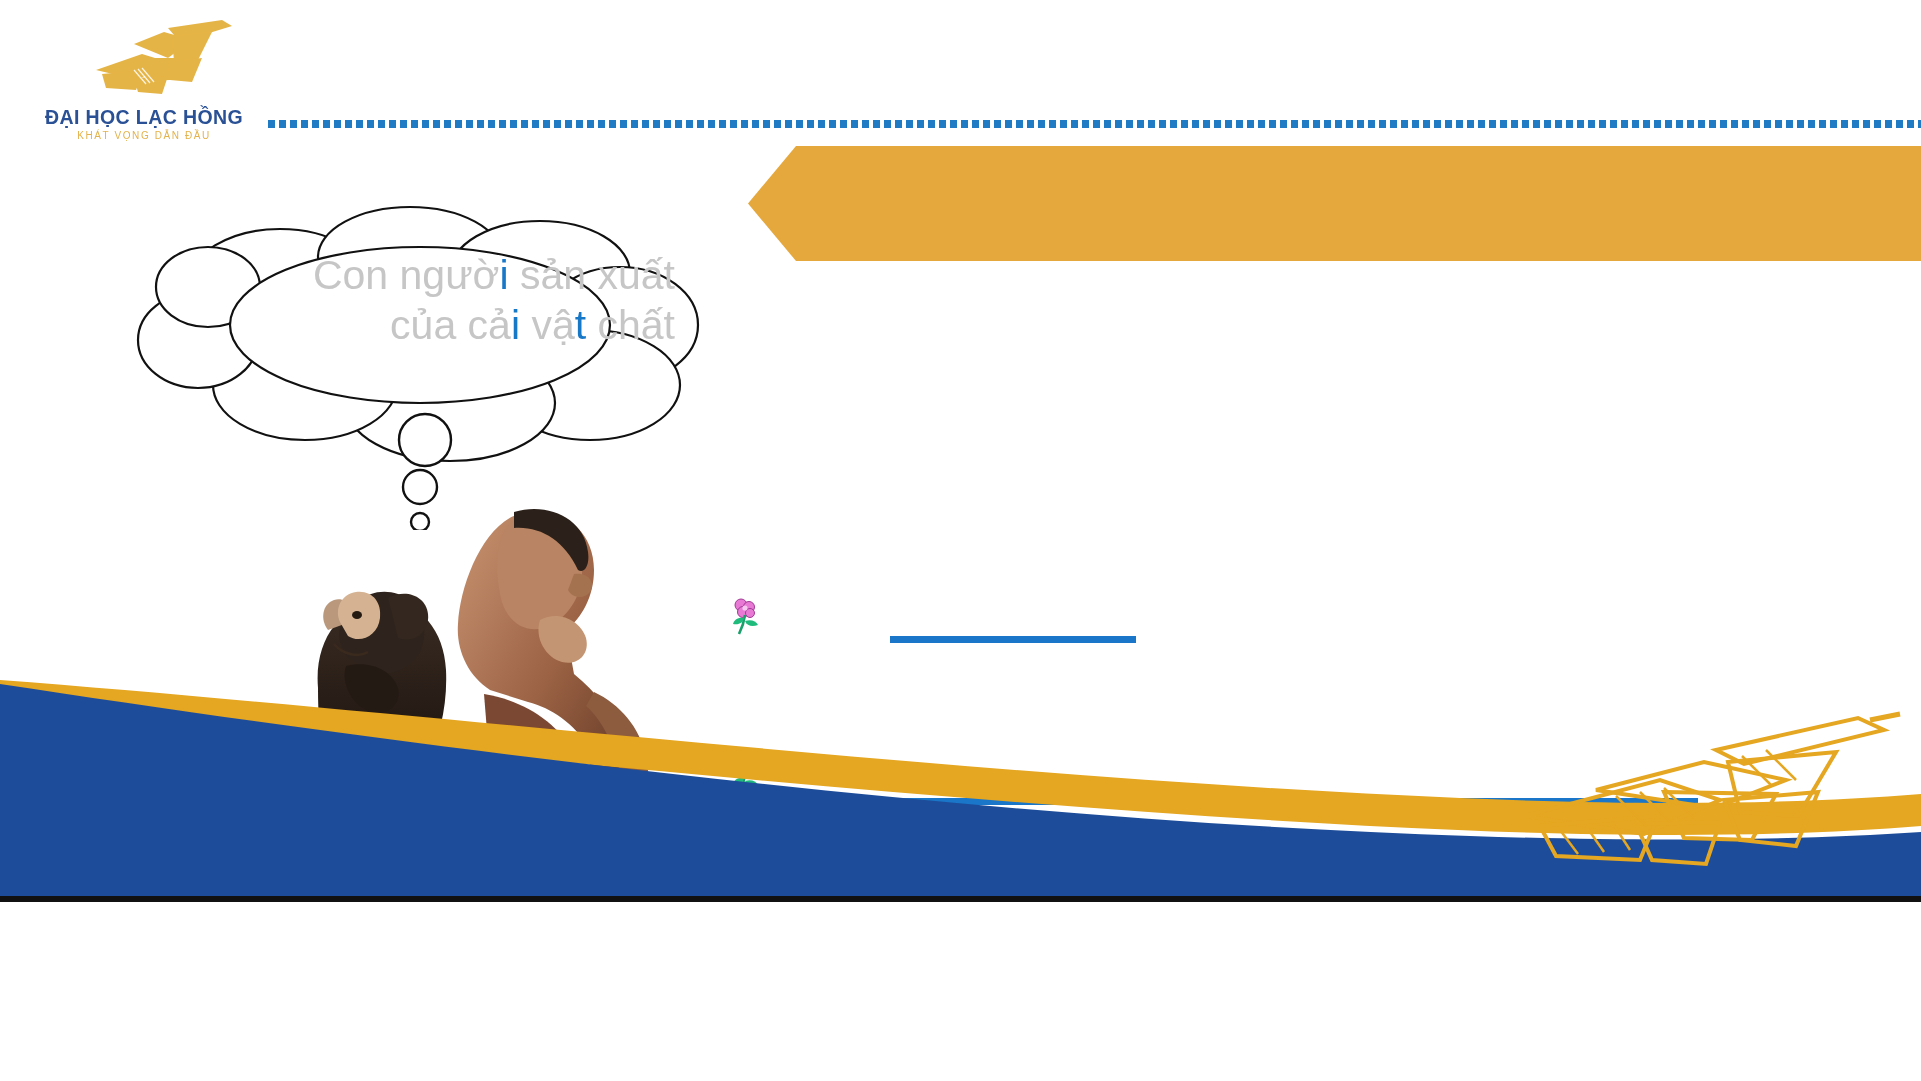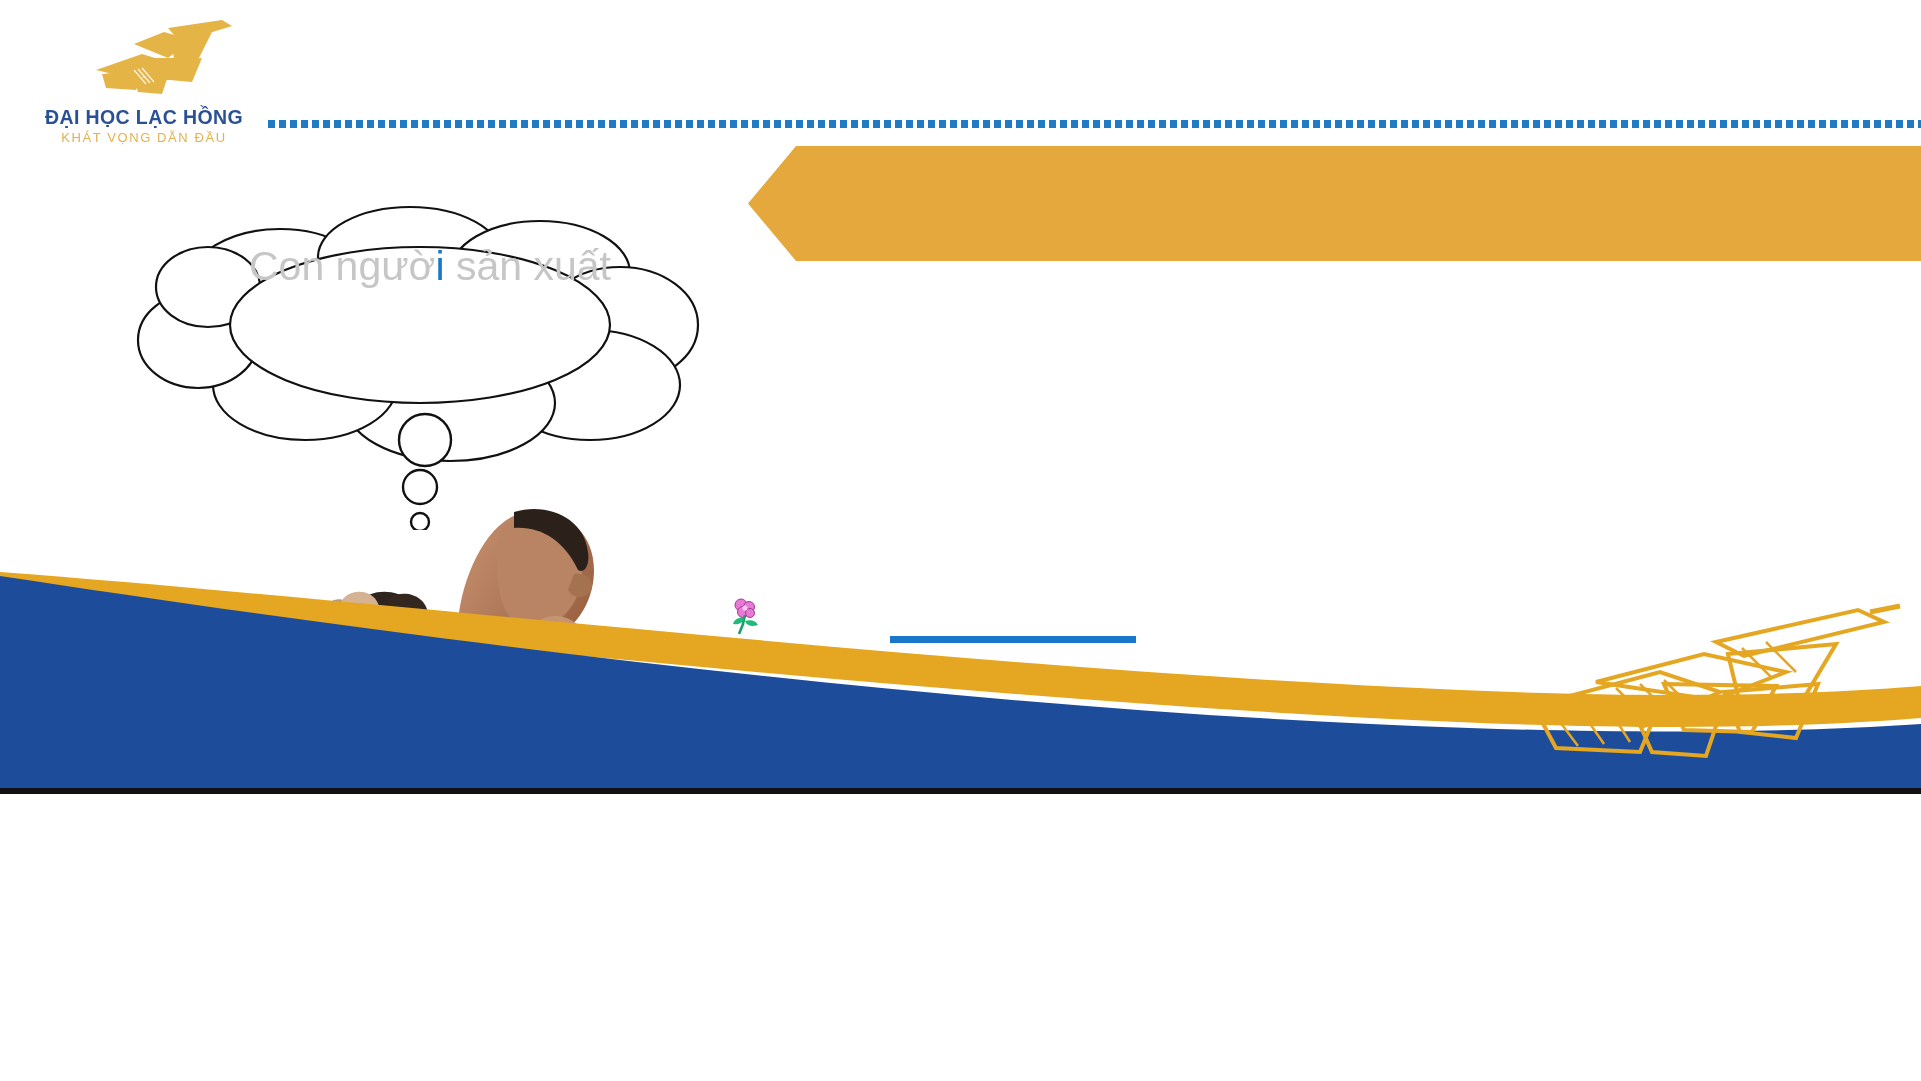--- a/index.html
+++ b/index.html
@@ -6,21 +6,21 @@
     margin: 0;
     padding: 0;
     background: #ffffff;
   }
   body {
     font-family: "Liberation Sans", sans-serif;
   }
   #slide {
     position: relative;
     width: 1921px;
-    height: 794px;
+    height: 902px;
     background: #ffffff;
     overflow: hidden;
   }
 
   
   #header-logo {
     position: absolute;
     left: 24px;
     top: 18px;
     width: 240px;
@@ -45,21 +45,21 @@
     color: #2a5196;
     white-space: nowrap;
     font-family: "Liberation Sans", sans-serif;
   }
   #logo-tagline {
     position: absolute;
     left: 0;
     top: 112px;
     width: 240px;
     text-align: center;
-    font-size: 13px;
+    font-size: 10px;
     letter-spacing: 1.6px;
     color: #e3b24a;
     white-space: nowrap;
     font-family: "Liberation Sans", sans-serif;
   }
 
   #header-dots {
     position: absolute;
     left: 268px;
     top: 120px;
@@ -105,23 +105,23 @@
     height: 335px;
   }
   #thought-bubble svg {
     position: absolute;
     left: 0;
     top: 0;
   }
   #bubble-text {
     position: absolute;
     left: 65px;
-    top: 46px;
+    top: 55px;
     width: 490px;
-    text-align: center;
+    text-align: right;
     font-size: 41px;
     line-height: 1.22;
     color: #c6c6c6;
     font-family: "Liberation Sans", sans-serif;
   }
   #bubble-text .hl { color: #1878c8; }
 
   
   #thinker-photo {
     position: absolute;
@@ -242,20 +242,21 @@
       </g>
       <g fill="#ffffff" stroke="#111111" stroke-width="2.4">
         <circle cx="305" cy="245" r="26"></circle>
         <circle cx="300" cy="292" r="17"></circle>
         <circle cx="300" cy="327" r="9"></circle>
       </g>
     </svg>
 
     <div id="bubble-text">
       <div><span>Con ngườ</span><span class="hl">i</span><span> sản xuất</span></div>
+      <div><span>của cả</span><span class="hl">i</span><span> vậ</span><span class="hl">t</span><span> chất</span></div>
     </div>
   </div>
 
   <div id="thinker-photo">
     <svg width="463" height="435" viewBox="0 0 463 435">
       <defs>
         <linearGradient id="skin" x1="0" y1="0" x2="1" y2="1">
           <stop offset="0%" stop-color="#c99472"></stop>
           <stop offset="55%" stop-color="#9b6244"></stop>
           <stop offset="100%" stop-color="#5e3522"></stop>

